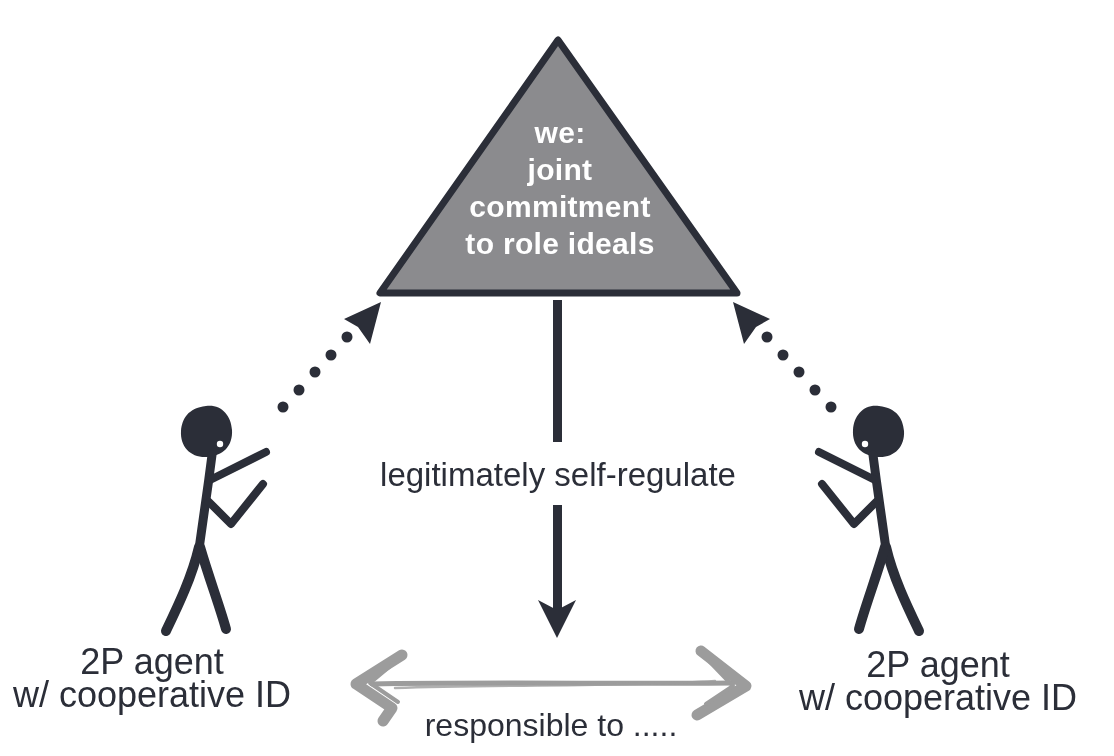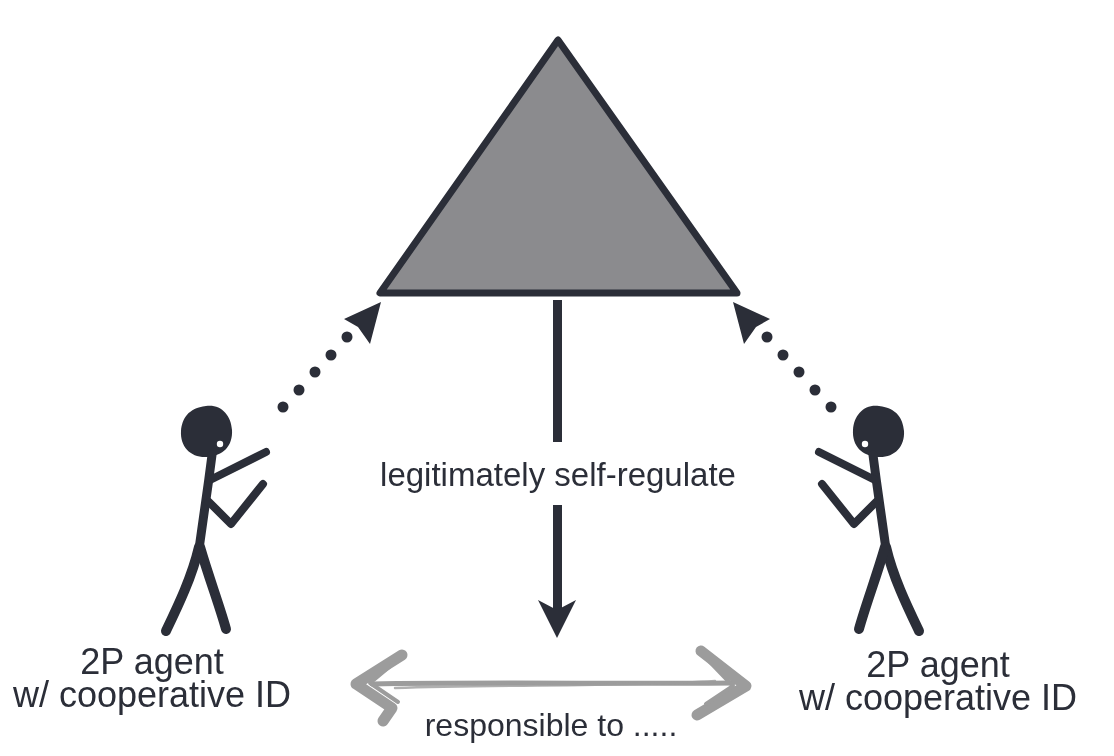--- a/index.html
+++ b/index.html
@@ -115,20 +115,26 @@
     <g>
       <path class="gray-stroke" stroke-width="5" d="M372,684 C470,682 630,684 733,683"></path>
       <path class="gray-stroke" stroke-width="2.5" opacity="0.8" d="M395,688 C500,684 620,687 715,681"></path>
       <path class="gray-stroke" stroke-width="11" d="M402,655 L356,684 L392,708 L383,721"></path>
       <path class="gray-stroke" stroke-width="4" d="M394,663 L370,683 L398,702"></path>
       <path class="gray-stroke" stroke-width="11" d="M701,651 L746,686 L697,715"></path>
       <path class="gray-stroke" stroke-width="4" d="M710,662 L733,686 L706,704"></path>
     </g>
   </svg>
 
+  <div class="txt triangle-label">
+    <div>we:</div>
+    <div>joint</div>
+    <div>commitment</div>
+    <div>to role ideals</div>
+  </div>
 
   <div class="txt self-regulate-label">legitimately self-regulate</div>
 
   <div class="txt responsible-label">responsible to .....</div>
 
   <div class="txt agent-label agent-label-left">
     <div>2P agent</div>
     <div>w/ cooperative ID</div>
   </div>
 

